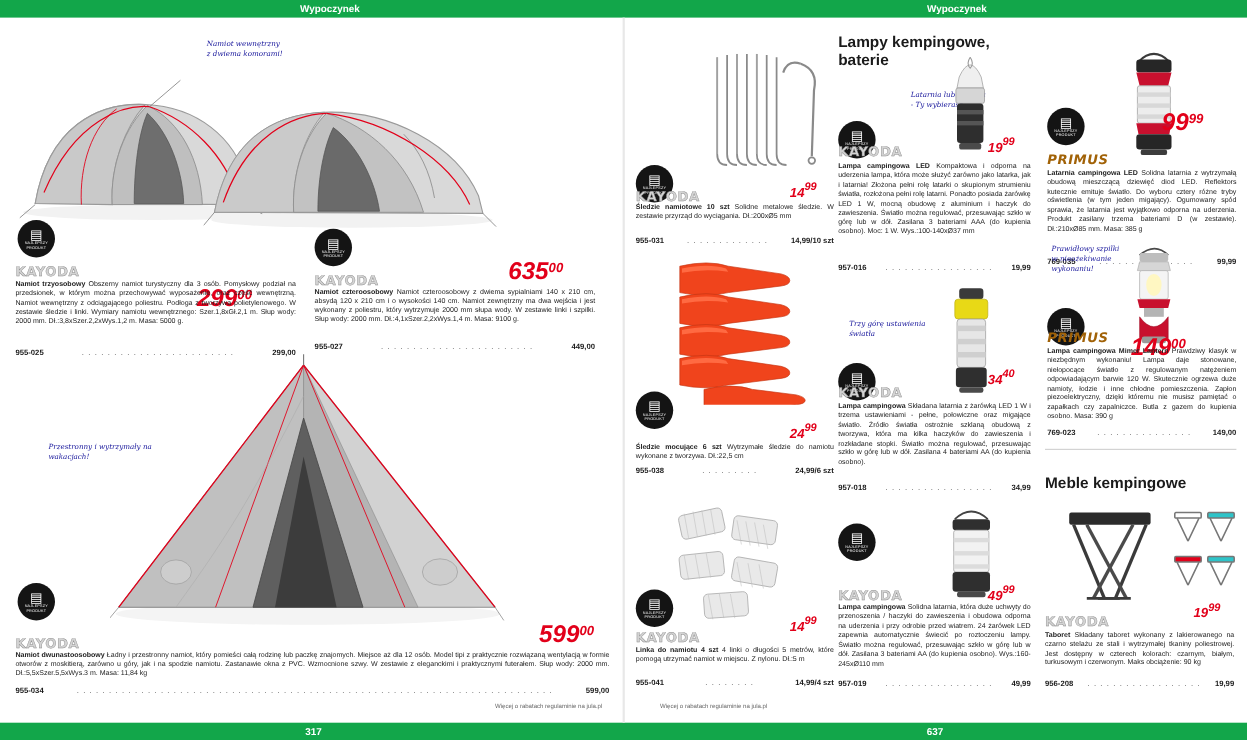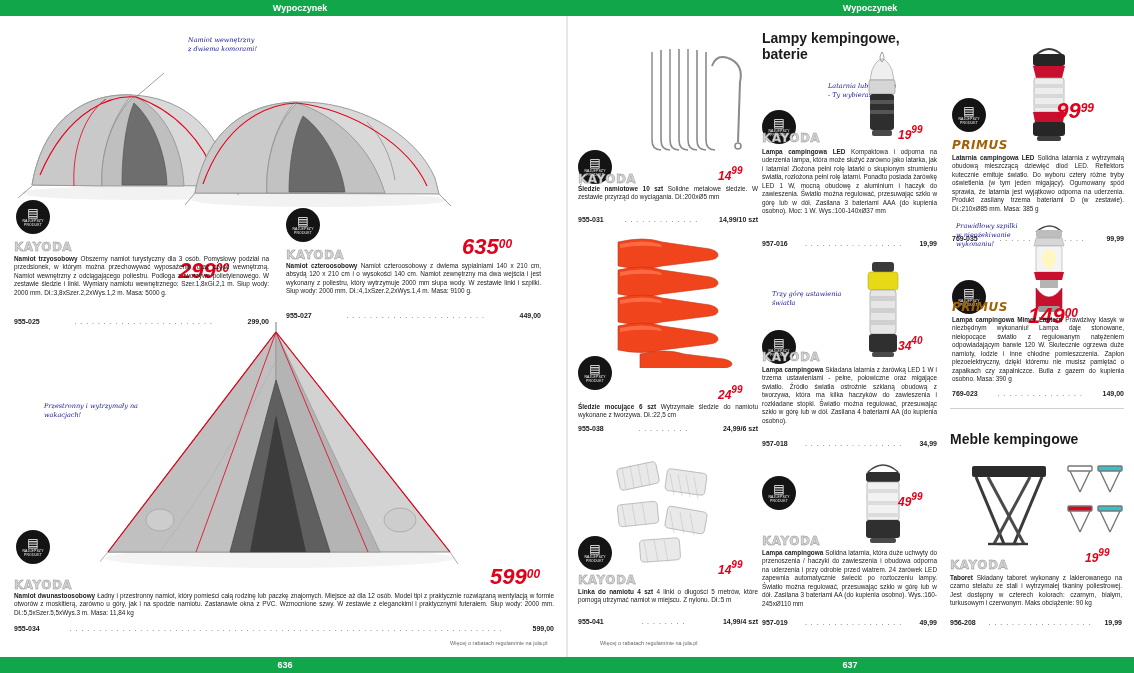--- a/index.html
+++ b/index.html
@@ -77,21 +77,21 @@
 </head>
 <body>
 
 <div class="page">
 
   <div class="topbar"></div>
   <div class="bar-label l">Wypoczynek</div>
   <div class="bar-label r">Wypoczynek</div>
 
   <div class="botbar"></div>
-  <div class="pagenum l">636</div>
+  <div class="pagenum l">317</div>
   <div class="pagenum r">637</div>
   <div class="spine"></div>
 
   <div class="footer-note" style="left:450px;top:640px;">Więcej o rabatach regulaminie na jula.pl</div>
   <div class="footer-note" style="left:600px;top:640px;">Więcej o rabatach regulaminie na jula.pl</div>
 
   <div class="art" style="left:14px;top:55px;width:250px;height:150px;">
     <svg width="250" height="150" viewBox="0 0 250 150" class="tent-svg">
       <ellipse cx="125" cy="138" rx="118" ry="7" fill="#f2f2f2"></ellipse>
       <path d="M18 130 C30 60 75 38 118 40 C165 42 200 70 210 110 L212 131 Z" fill="#d9d9d9" stroke="#9a9a9a" stroke-width="1"></path>
@@ -456,21 +456,21 @@
 
   <div class="badge" style="left:762px;top:476px;">
     <span class="gl">▤</span>
     <span class="t1">NAJLEPSZY</span>
     <span class="t2">PRODUKT</span>
   </div>
 
   <div class="blk" style="left:762px;top:534px;">
     <div class="brand k">KAYODA</div>
   </div>
-  <div class="bigprice medprice" style="position:absolute;left:898px;top:492px;">
+  <div class="bigprice medprice" style="position:absolute;left:898px;top:532px;">
     <span class="int">49</span><span class="dec">99</span>
   </div>
   <div class="blk" style="left:762px;top:549px;width:175px;">
     <div class="desc">
       <b>Lampa campingowa</b>
       <span>Solidna latarnia, która duże uchwyty do przenoszenia / haczyki do zawieszenia i obudowa odporna na uderzenia i przy odrobie przed wiatrem. 24 żarówek LED zapewnia automatycznie świecić po roztoczeniu lampy. Światło można regulować, przesuwając szkło w górę lub w dół. Zasilana 3 bateriami AA (do kupienia osobno). Wys.:160-245xØ110 mm</span>
     </div>
   </div>
   <div class="blk" style="left:762px;top:619px;width:175px;display:flex;justify-content:space-between;">
     <span class="code">957-019</span>

